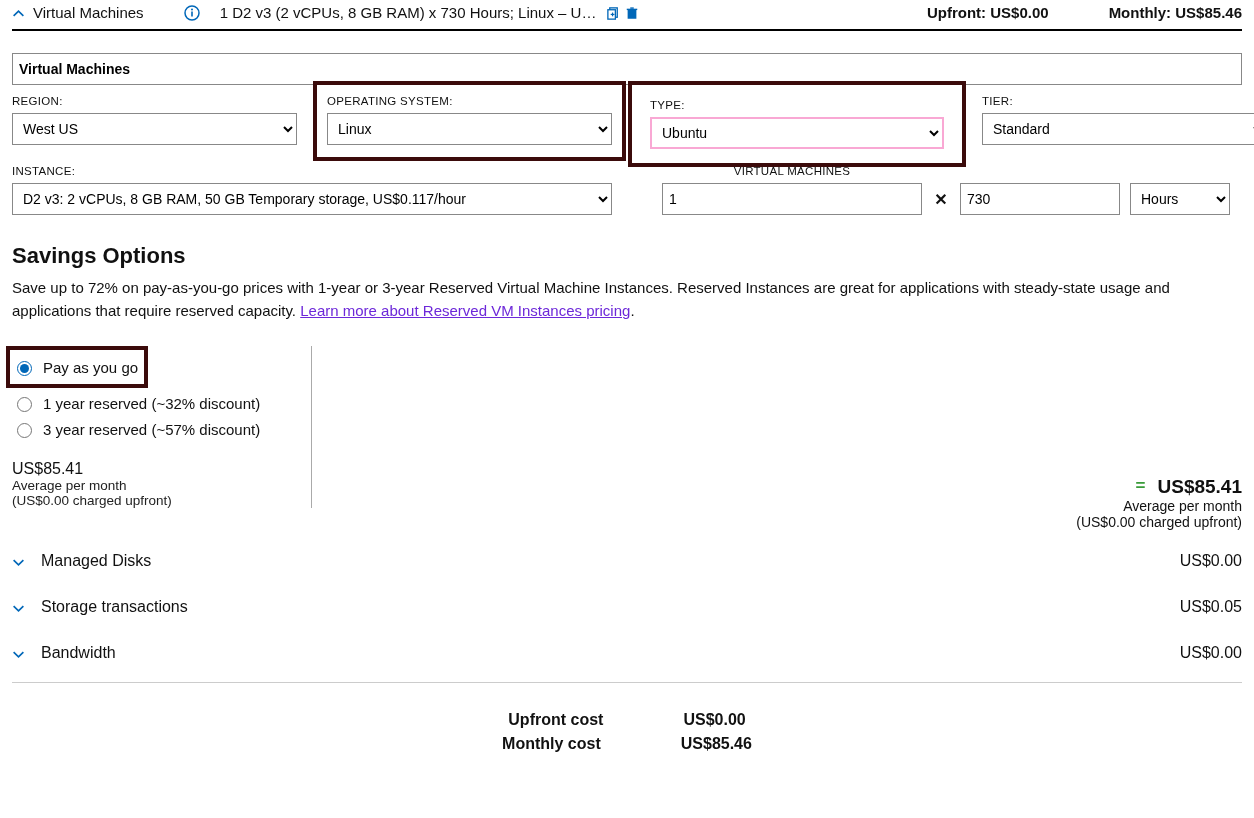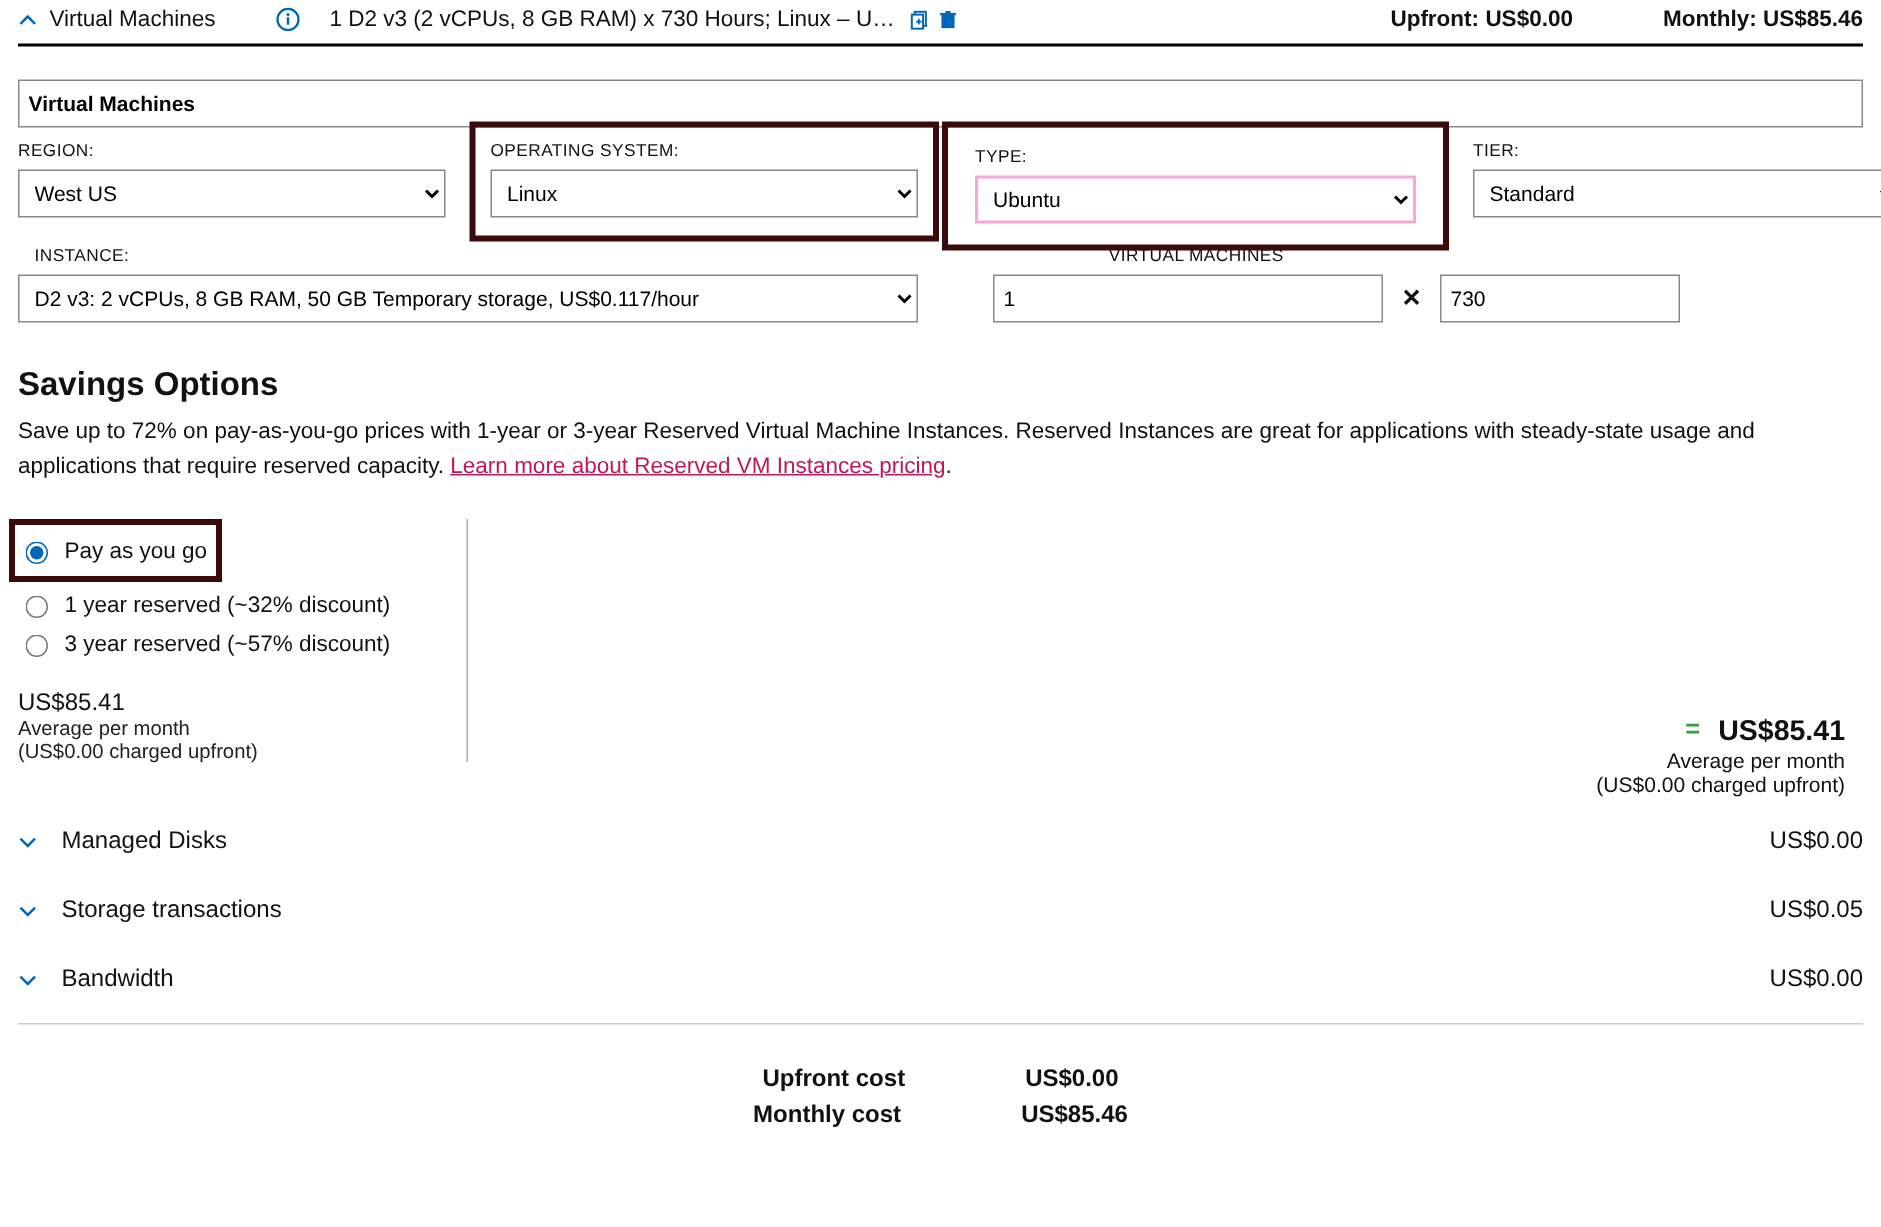--- a/index.html
+++ b/index.html
@@ -62,26 +62,26 @@
     margin: -14px -14px -16px -14px;
   }
   .blue-select { border: 2px solid #f9a8d4; }
   .row2 {
     display: grid;
     grid-template-columns: 600px 30px 260px 18px 160px 100px;
     gap: 10px;
     margin-top: 14px;
     align-items: end;
   }
-  .row2 .field-label { margin-bottom:6px;margin-left:11px;}
+  .row2 .field-label { margin-bottom:6px;}
   .row2-label-center { text-align:center;}
   .mult { font-size:16px; font-weight:700; padding-bottom:6px; text-align:center;}
   h2.section { font-size:22px; font-weight:600; margin: 28px 0 8px 0;}
   .desc { font-size:15px; line-height:1.5; }
-  .desc a { color:#be185d; text-decoration: underline; }
+  .desc a { color:#6d28d9; text-decoration: underline; }
   .compute-block {
     display:flex;
     margin-top: 24px;
   }
   .compute-left {
     width: 300px;
     border-right: 1px solid #aaa;
     padding-right: 20px;
     position: relative;
   }
@@ -98,21 +98,21 @@
   }
   .price-block { margin-top: 20px; font-size:14px;}
   .price-block .big { font-size:16px; }
   .price-block .sub { font-size:13.5px; color:#222;}
   .compute-right {
     flex: 1 1 auto;
     position: relative;
   }
   .right-price {
     position:absolute;
-    right:12px;
+    right:0;
     top: 130px;
     text-align:right;
   }
   .right-price .eq { color:#3a9c3a; font-weight:800; font-size:17px; margin-right:12px; vertical-align:2px;}
   .right-price .big { font-size:19px; font-weight:700;}
   .right-price .sub { font-size:14px;}
   .accordion {
     margin-top: 30px;
   }
   .acc-row {
@@ -211,20 +211,24 @@
   </div>
   <div></div>
   <div>
     <div class="field-label row2-label-center">VIRTUAL MACHINES</div>
     <input type="text" value="1" style="">
   </div>
   <div class="mult">✕</div>
   <div>
     <div class="field-label">&nbsp;</div>
     <input type="text" value="730" style="">
+  </div>
+  <div>
+    <div class="field-label">&nbsp;</div>
+    <select><option>Hours</option></select>
   </div>
 </div>
 
 <h2 class="section">Savings Options</h2>
 <div class="desc">
   <span>Save up to 72% on pay-as-you-go prices with 1-year or 3-year Reserved Virtual Machine Instances. Reserved Instances are great for applications with steady-state usage and applications that require reserved capacity. </span><a href="#">Learn more about Reserved VM Instances pricing</a><span>.</span>
 </div>
 
 <div class="compute-block">
   <div class="compute-left">

